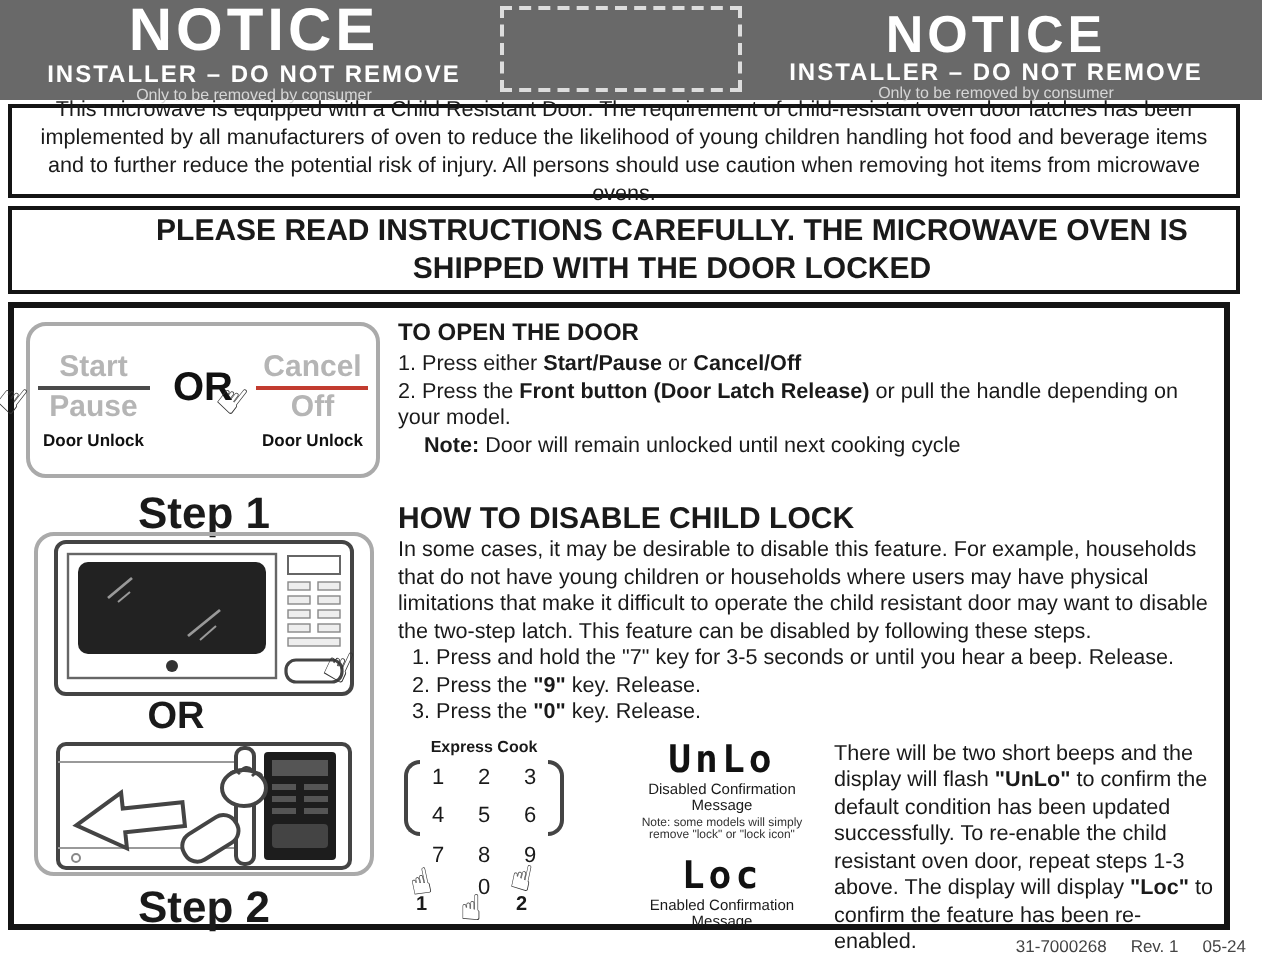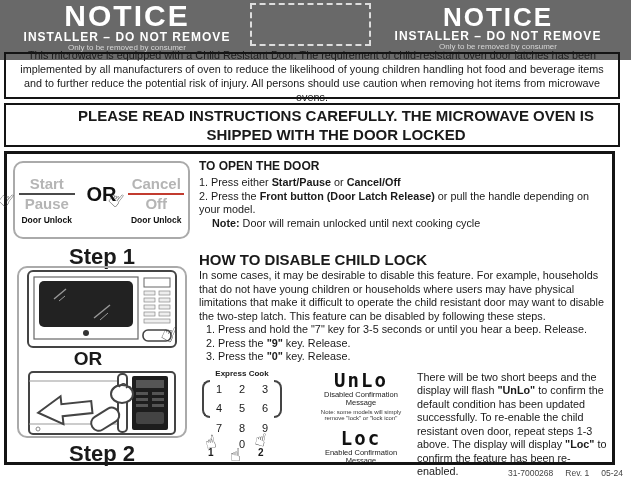--- a/index.html
+++ b/index.html
@@ -5,21 +5,21 @@
   * { margin:0; padding:0; box-sizing:border-box; }
   html,body { background:#e9e9e9; }
   .page {
     position:relative; width:631px; height:483px; background:#fff;
     font-family:"Liberation Sans", "DejaVu Sans", sans-serif; color:#1a1a1a;
     overflow:hidden; margin:0 auto;
   }
   .b { font-weight:bold; }
 
   
-  .header { position:absolute; left:0; top:0; width:631px; height:60px; background:#696969; }
+  .header { position:absolute; left:0; top:0; width:631px; height:50px; background:#696969; }
   .notice-block { position:absolute; text-align:center; color:#fff; }
   .notice-left  { left:18px;  top:1px; width:218px; }
   .notice-right { left:382px; top:4px; width:232px; }
   .notice-title { font-weight:bold; letter-spacing:2px; }
   .notice-left  .notice-title { font-size:30px; line-height:30px; }
   .notice-right .notice-title { font-size:26px; line-height:26px; }
   .notice-sub   { font-size:12px; font-weight:bold; letter-spacing:1px; line-height:12px; }
   .notice-note  { font-size:8px; color:#d6d6d6; line-height:9px; }
   .cut-box { position:absolute; left:250px; top:3px; width:121px; height:43px; border:2px dashed #ddd; }
 

